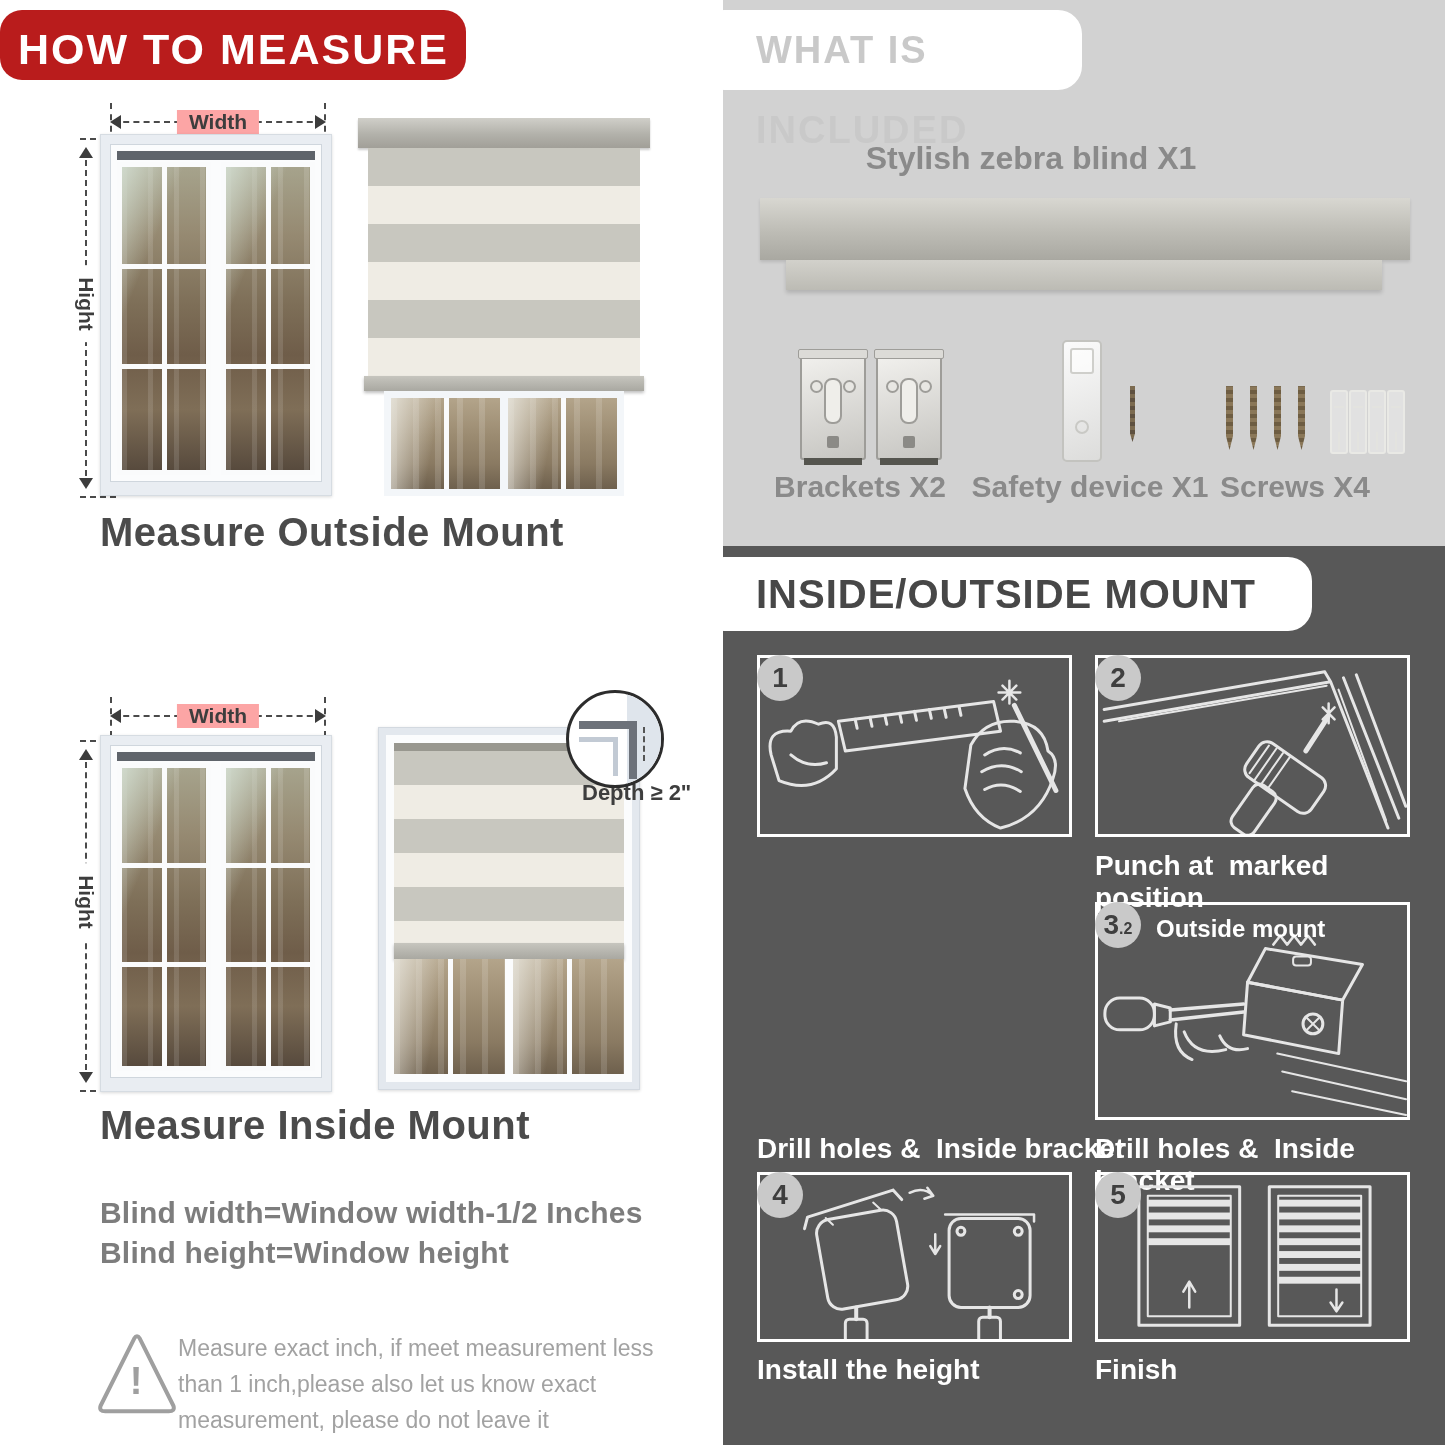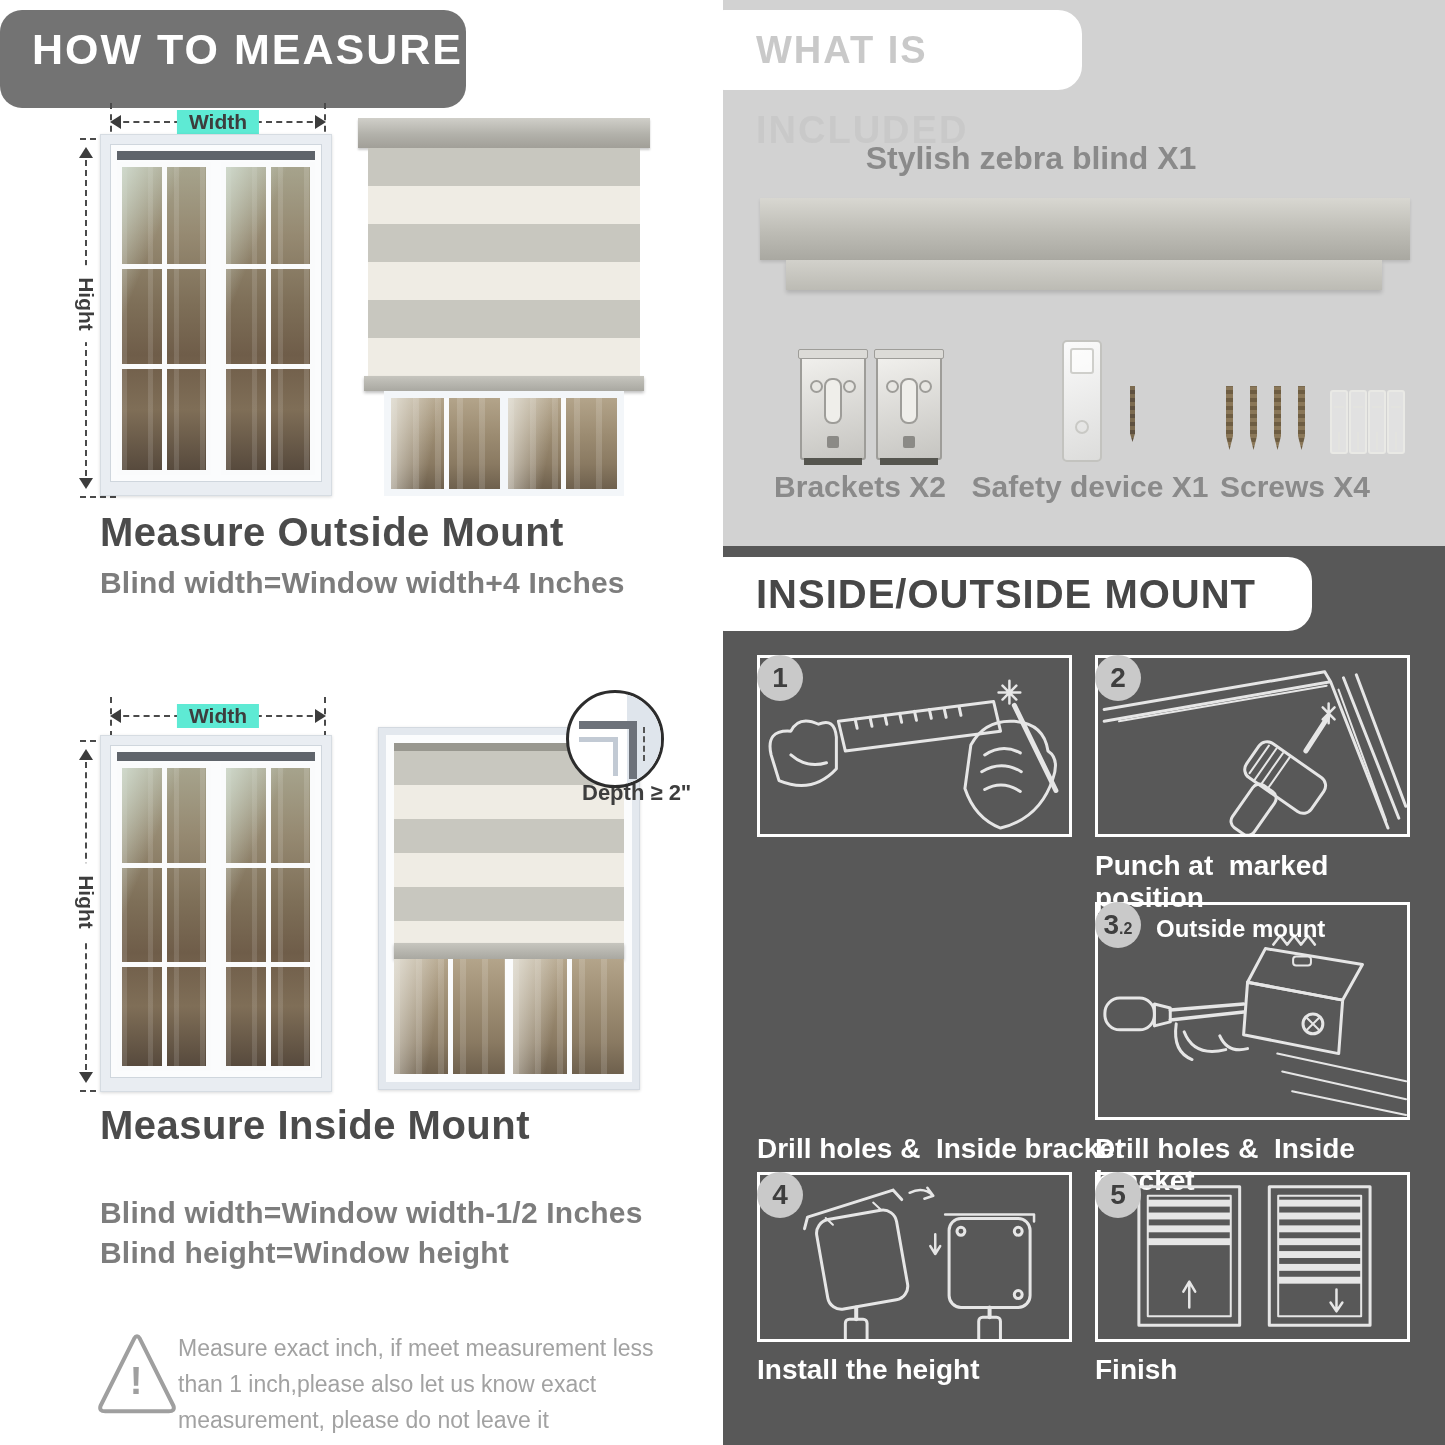--- a/index.html
+++ b/index.html
@@ -1,22 +1,22 @@
 <!DOCTYPE html>
 <html><head>
 <meta charset="utf-8">
 <style>
   html,body{margin:0;padding:0;background:#fff;}
   #page{position:relative;width:1445px;height:1445px;background:#fff;overflow:hidden;
         font-family:"Liberation Sans","DejaVu Sans",sans-serif;}
   
   .abs{position:absolute;}
   
-  .pill-left{left:0;top:10px;width:466px;height:98px;background:#737373;border-radius:22px;
-             color:#fff;font-size:43px;font-weight:bold;line-height:78px;padding-left:32px;
+  .pill-left{left:0;top:10px;width:466px;height:70px;background:#b91c1c;border-radius:22px;
+             color:#fff;font-size:43px;font-weight:bold;line-height:78px;padding-left:18px;
              letter-spacing:2px;box-sizing:border-box;}
   .measure-title{font-size:40px;font-weight:bold;color:#4b4b4b;letter-spacing:.5px;}
   .formula{font-size:30px;font-weight:bold;color:#7d7d7d;letter-spacing:.2px;}
   
   .window{background:#e9edf2;border:1px solid #d6dce2;padding:9px 9px 13px 9px;box-sizing:border-box;
           box-shadow:0 1px 3px rgba(0,0,0,.15);}
   .winframe{background:#fbfcfd;border:1px solid #cfd6dd;height:100%;box-sizing:border-box;
             padding:6px;display:flex;flex-direction:column;}
   .wtop{height:9px;background:#5f646b;margin-bottom:2px;}
   .sashes{flex:1;display:flex;}
@@ -39,21 +39,21 @@
   .railtop{background:linear-gradient(180deg,#d0cfc9 0%,#b2b1aa 55%,#a19f98 100%);
            box-shadow:0 2px 2px rgba(0,0,0,.2);}
   .railbot{background:linear-gradient(180deg,#c6c5be,#a9a8a1);box-shadow:0 2px 3px rgba(0,0,0,.25);}
   
   .harrow{position:absolute;height:24px;}
   .harrow .line{position:absolute;left:10px;right:10px;top:11px;border-top:2px dashed #4a4a4a;}
   .harrow .ahl{position:absolute;left:0;top:5px;width:0;height:0;border:7px solid transparent;border-right:11px solid #3c3c3c;}
   .harrow .ahr{position:absolute;right:0;top:5px;width:0;height:0;border:7px solid transparent;border-left:11px solid #3c3c3c;}
   .harrow .pl{position:absolute;left:7px;top:-7px;height:40px;border-left:2px dashed #4a4a4a;}
   .harrow .pr{position:absolute;right:7px;top:-7px;height:40px;border-left:2px dashed #4a4a4a;}
-  .harrow .lbl{position:absolute;left:50%;top:12px;transform:translate(-50%,-50%);background:#5eead4;
+  .harrow .lbl{position:absolute;left:50%;top:12px;transform:translate(-50%,-50%);background:#fca5a5;
                padding:0 12px;font-size:21px;font-weight:bold;color:#3d3d3d;}
   .varrow{position:absolute;width:24px;}
   .varrow .line{position:absolute;top:10px;bottom:10px;left:11px;border-left:2px dashed #4a4a4a;}
   .varrow .aht{position:absolute;top:0;left:5px;width:0;height:0;border:7px solid transparent;border-bottom:11px solid #3c3c3c;}
   .varrow .ahb{position:absolute;bottom:0;left:5px;width:0;height:0;border:7px solid transparent;border-top:11px solid #3c3c3c;}
   .varrow .tt{position:absolute;top:-2px;left:6px;width:36px;border-top:2px dashed #4a4a4a;}
   .varrow .tb{position:absolute;bottom:-2px;left:6px;width:36px;border-top:2px dashed #4a4a4a;}
   .varrow .lbl{position:absolute;left:50%;top:46%;transform:translate(-50%,-50%);background:#fff;
                padding:12px 0;font-size:21px;font-weight:bold;color:#3d3d3d;
                writing-mode:vertical-rl;}
@@ -167,21 +167,20 @@
           <i class="mv"></i>
         </div>
       <div class="mullion" style="width:8px;background:#f3f6f9;"></div>
       <div class="sash g2" style="border:none;flex:1;position:relative;">
           <i class="mv"></i>
         </div>
     </div>
   </div>
 
   <div class="abs measure-title" style="left:100px;top:510px;">Measure Outside Mount</div>
-  <div class="abs formula" style="left:100px;top:566px;">Blind width=Window width+4 Inches</div>
 
   <div class="harrow" style="left:103px;top:704px;width:230px;">
     <span class="pl"></span>
     <span class="pr"></span>
     <span class="line"></span>
     <span class="ahl"></span>
     <span class="ahr"></span>
     <span class="lbl">Width</span>
   </div>
 

